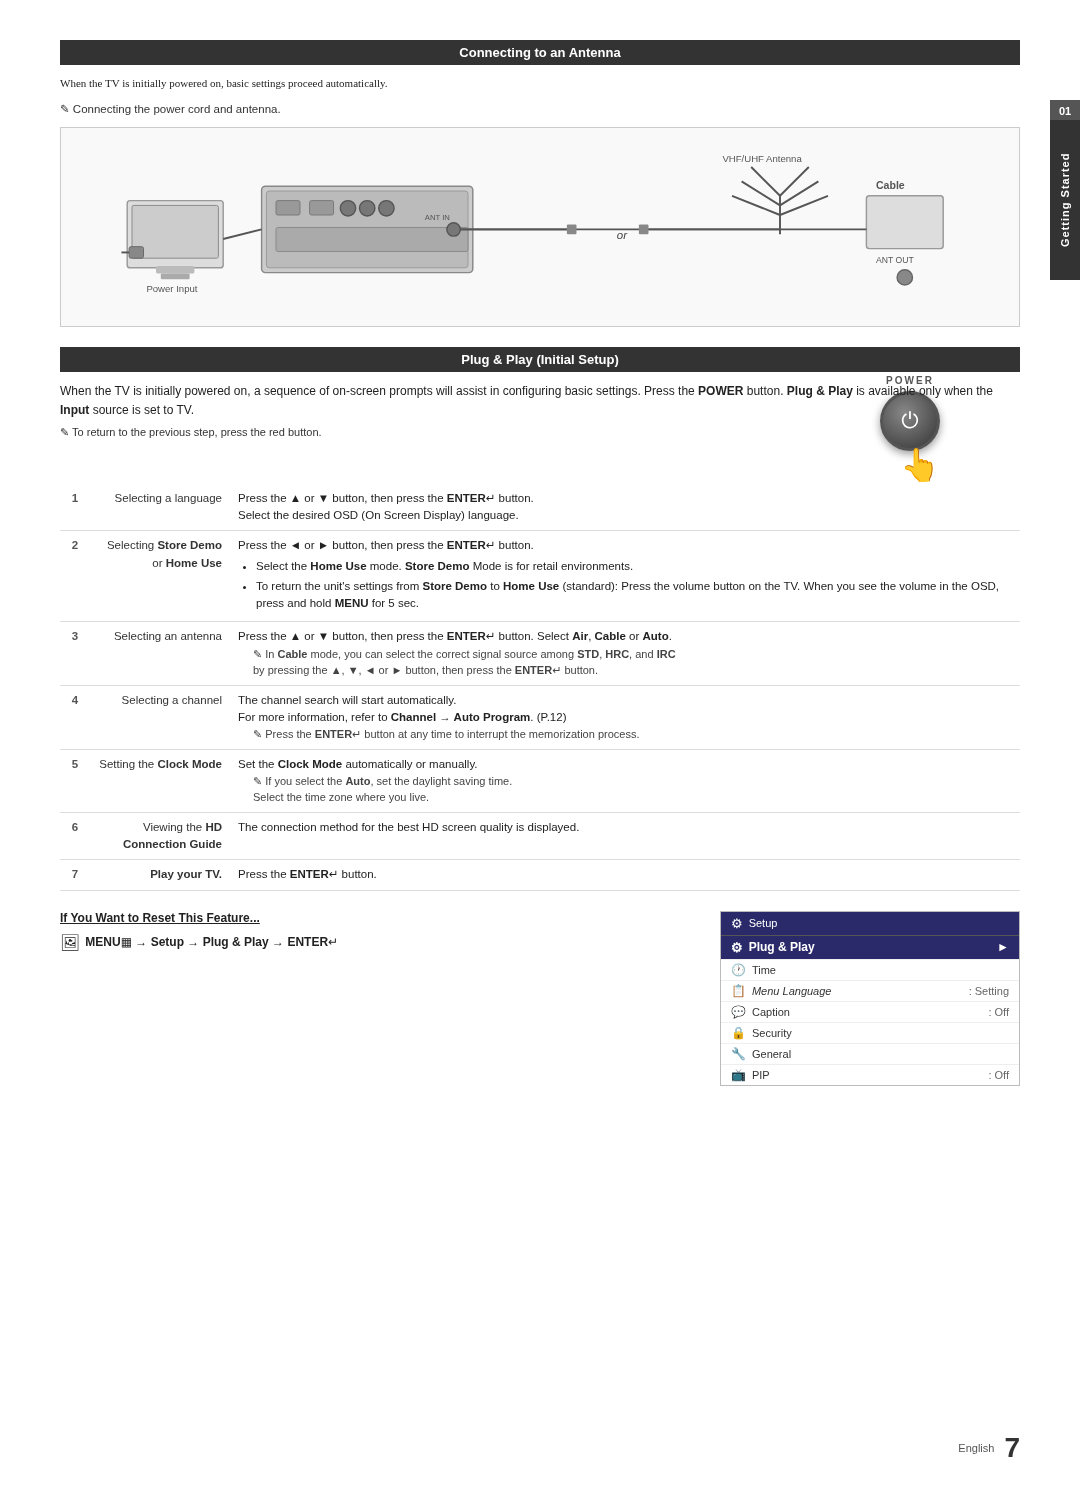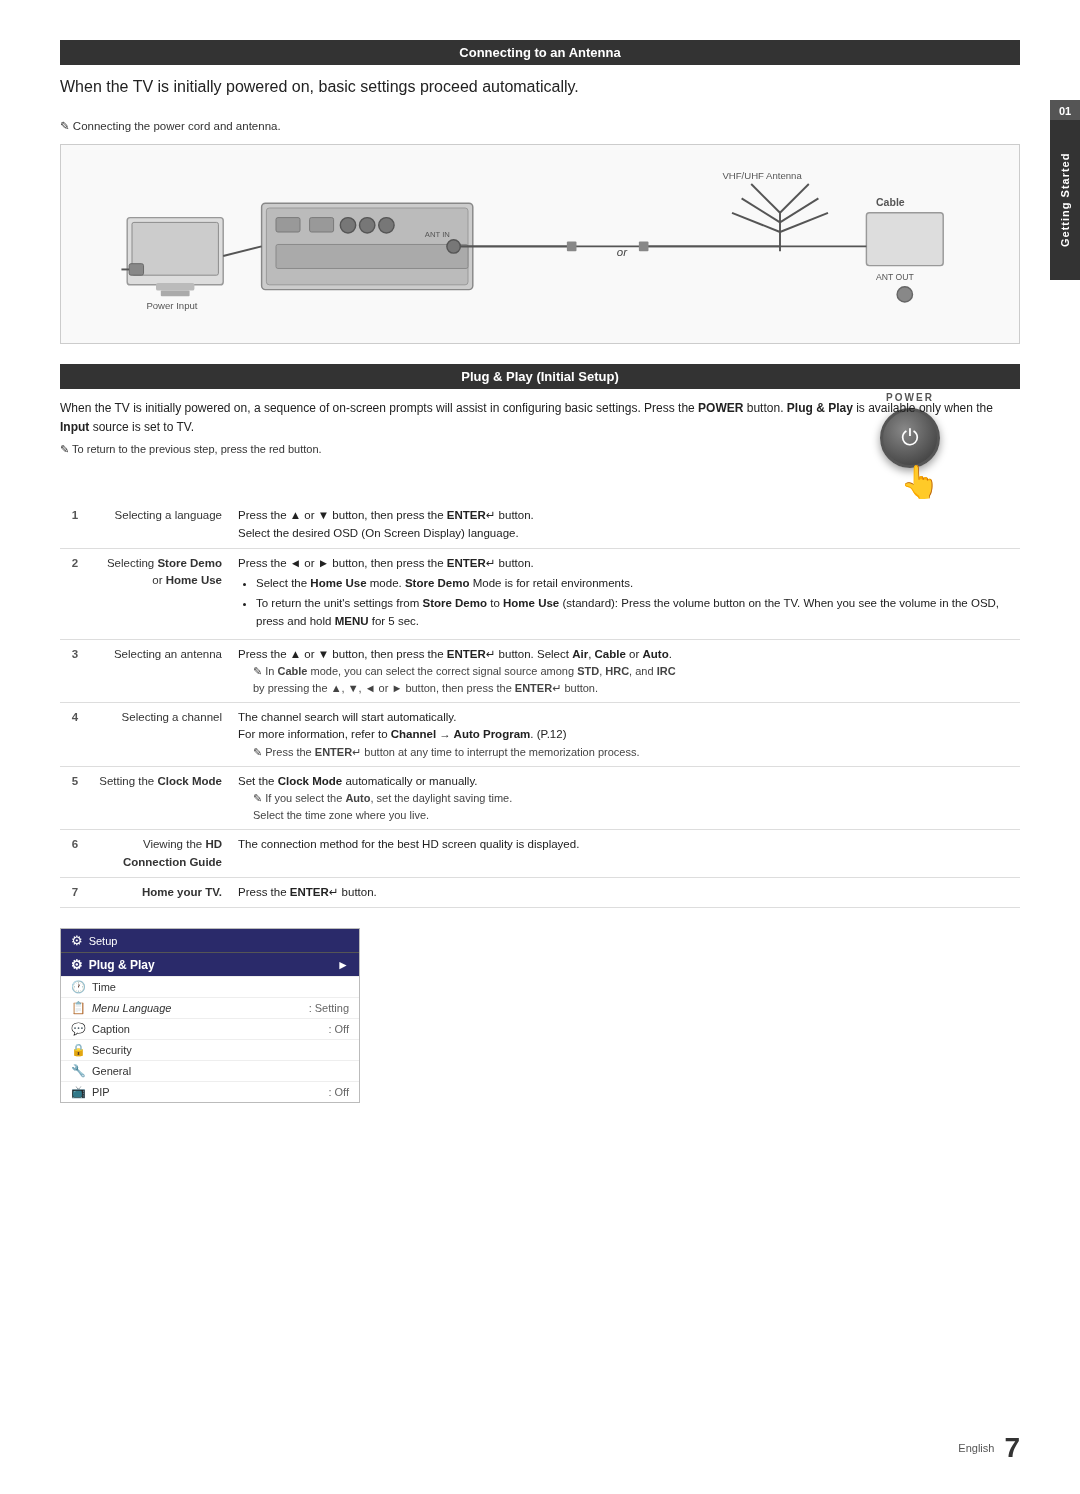--- a/index.html
+++ b/index.html
@@ -136,21 +136,21 @@
       align-items: center;
       gap: 5px;
     }
 
     
     .osd-menu {
       width: 100%;
     }
 
     
-    .intro-text { font-size: 16px; margin-bottom: 20px; line-height: 1.5; }
+    .intro-text { font-size: 11px; margin-bottom: 10px; line-height: 1.5; font-family: Liberation Serif, serif; }
     .note-line { font-size: 11.5px; color: #333; margin-bottom: 11px; }
     .note-line::before { content: "✎ "; }
 
     
     .plug-intro { font-size: 12px; line-height: 1.6; margin-bottom: 6px; }
     .plug-note { font-size: 11px; color: #333; margin-bottom: 14px; }
     .plug-note::before { content: "✎ "; }
 
     
     .page-footer {
@@ -334,29 +334,38 @@
     <tr>
       <td class="step-num">6</td>
       <td class="step-label">Viewing the <strong>HD Connection Guide</strong></td>
       <td class="step-desc">
         The connection method for the best HD screen quality is displayed.
       </td>
     </tr>
 
     <tr>
       <td class="step-num">7</td>
-      <td class="step-label"><strong>Home your TV.</strong></td>
+      <td class="step-label"><strong>Play your TV.</strong></td>
       <td class="step-desc">
         Press the <strong>ENTER</strong>↵ button.
       </td>
     </tr>
   </tbody>
 </table>
 
 <div class="reset-section">
+  <div class="reset-left">
+    <p class="reset-title">If You Want to Reset This Feature...</p>
+    <div class="reset-cmd">
+      <span style="font-size:16px;">🖼</span>
+      <span>
+        <strong>MENU</strong>▦ → <strong>Setup</strong> → <strong>Plug &amp; Play</strong> → <strong>ENTER</strong>↵
+      </span>
+    </div>
+  </div>
 
   <div class="reset-right">
     <div class="osd-menu">
 
       <div style="background:#2a2a6a; color:#fff; padding:4px 10px; font-size:11px; display:flex; align-items:center; gap:6px;">
         <span style="font-size:13px;">⚙</span>
         <span style="font-size:11px;">Setup</span>
       </div>
 
       <div style="background:#2a2a6a; color:#fff; padding:4px 10px; font-size:12px; font-weight:bold; display:flex; align-items:center; gap:6px; border-top:1px solid #555;">

